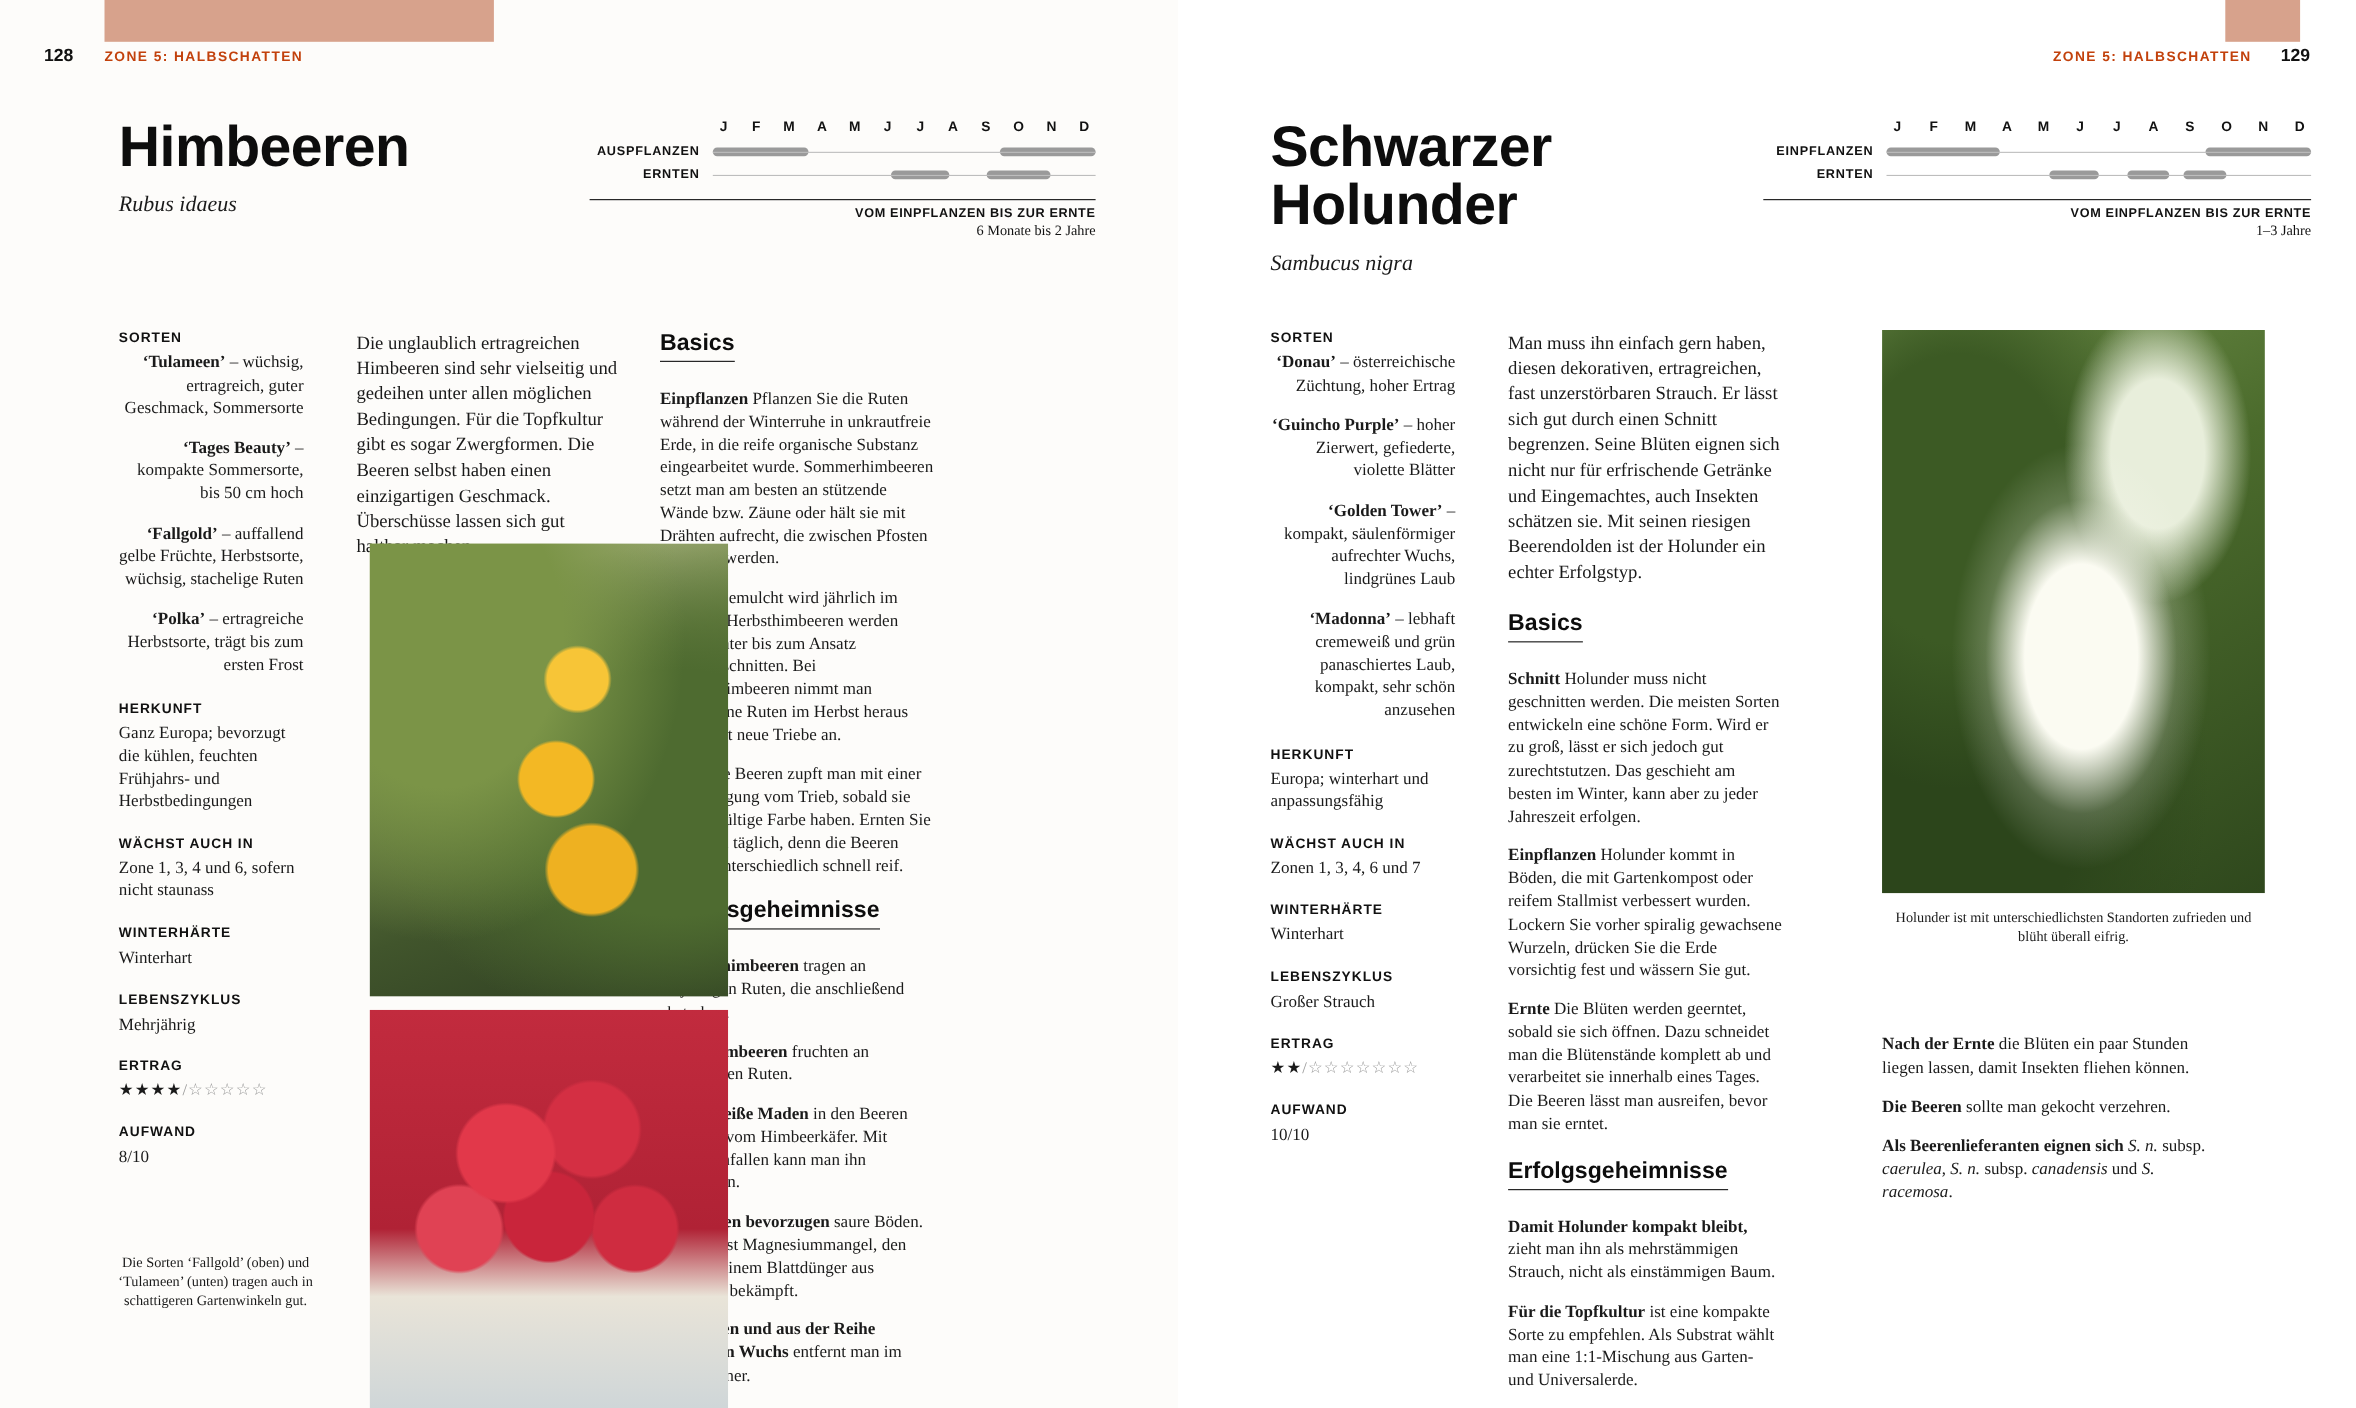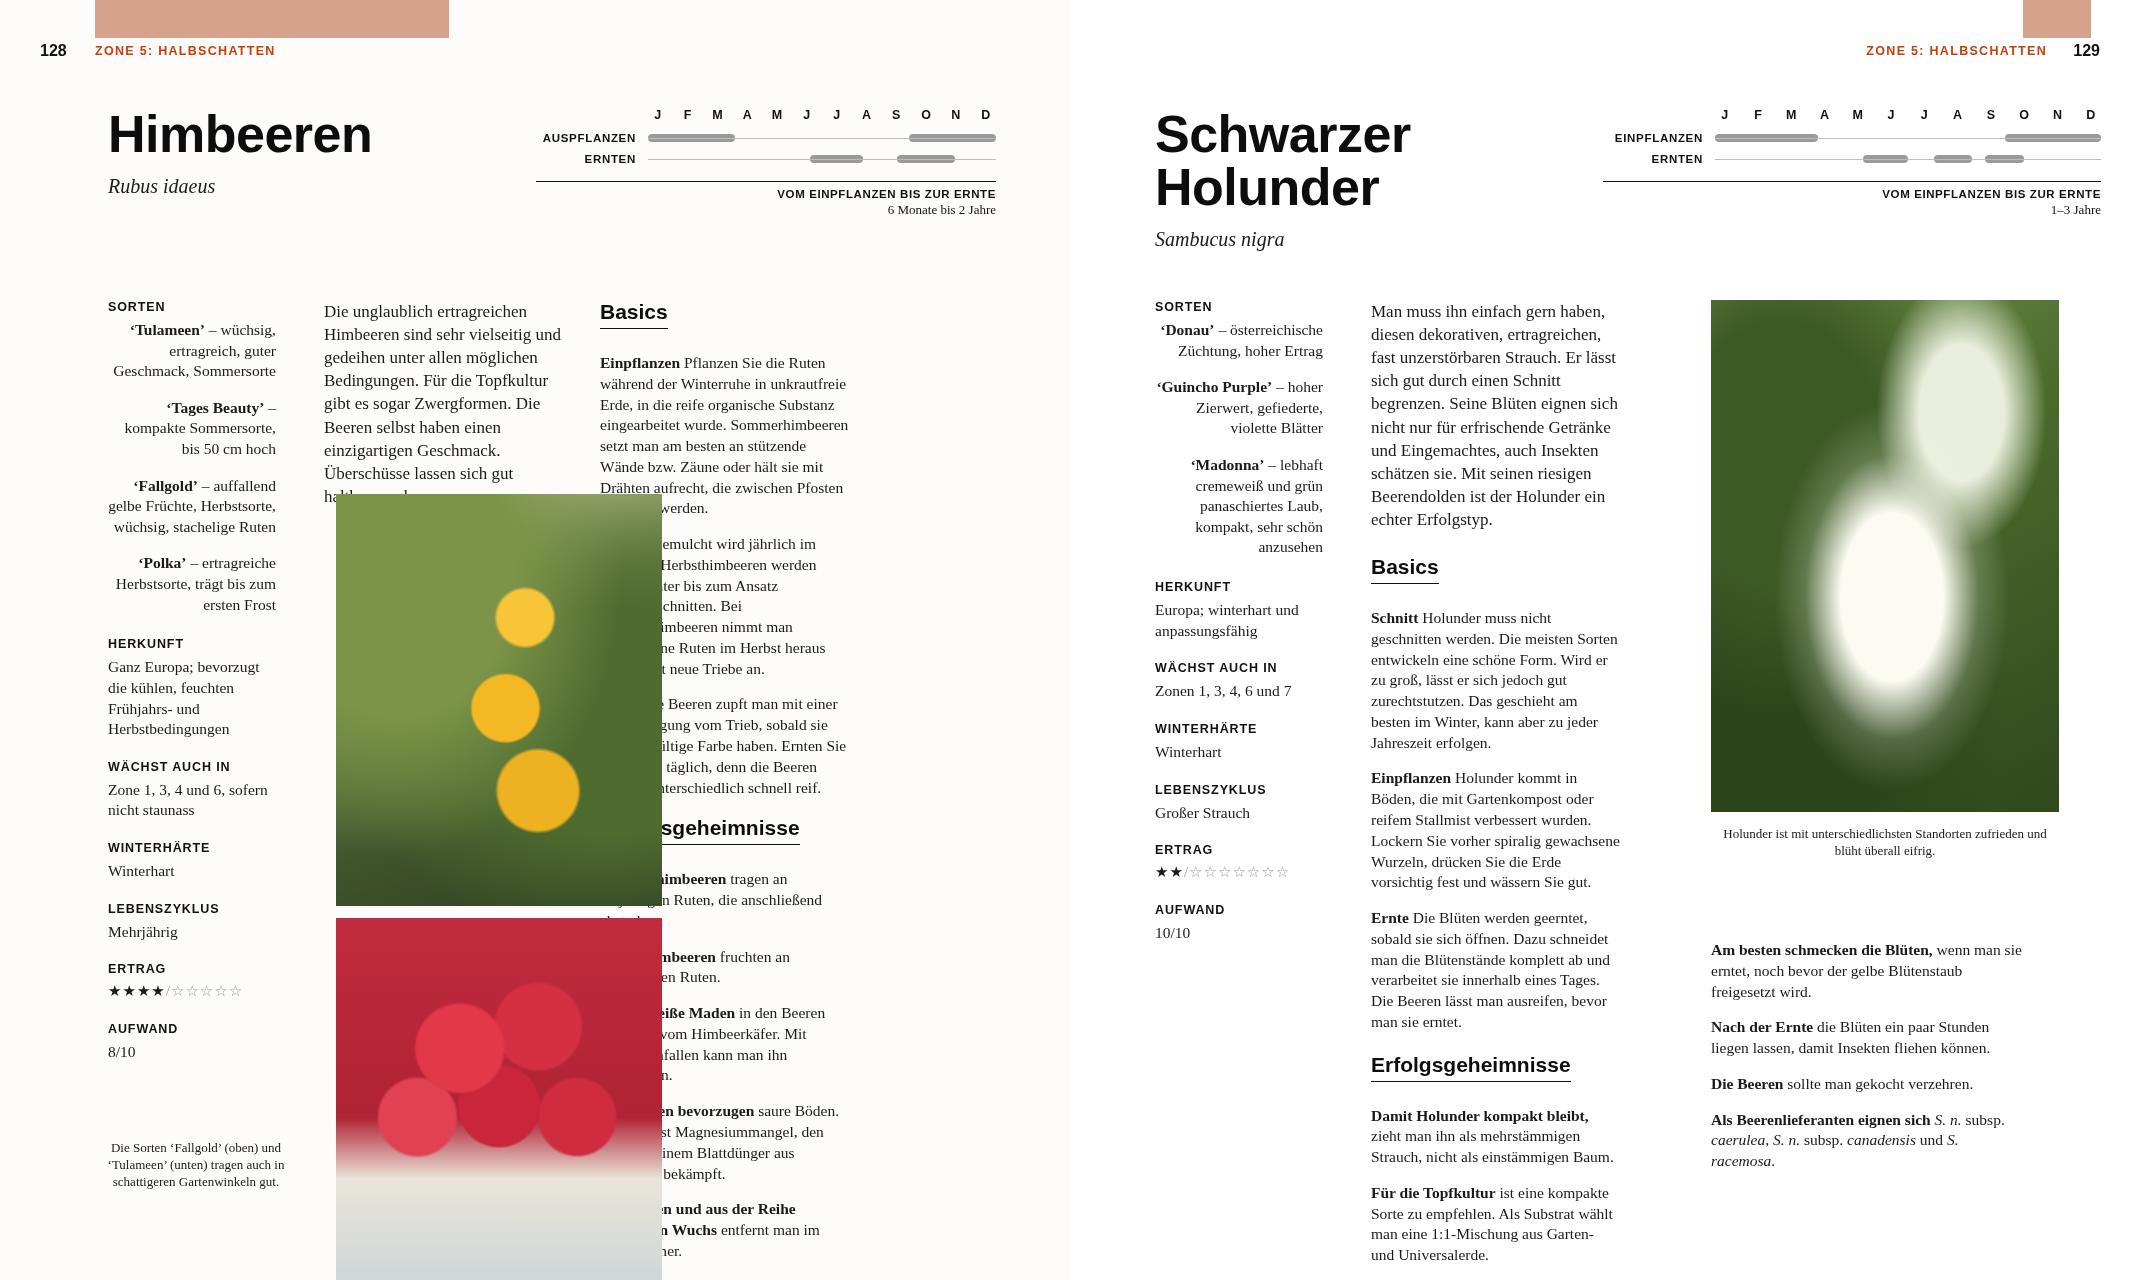--- a/index.html
+++ b/index.html
@@ -394,20 +394,21 @@
         <span>VOM EINPFLANZEN BIS ZUR ERNTE</span>
         <span class="dur">1–3 Jahre</span>
       </div>
     </div>
 
     <div class="cols">
       <div class="col" style="left:0; width:168px;" id="specs-right">
           <div class="spec-h">SORTEN</div>
           <p class="cv-item"><b>‘Donau’</b> – österreichische Züchtung, hoher Ertrag</p>
           <p class="cv-item"><b>‘Guincho Purple’</b> – hoher Zierwert, gefiederte, violette Blätter</p>
+          <p class="cv-item"><b>‘Golden Tower’</b> – kompakt, säulenförmiger aufrechter Wuchs, lindgrünes Laub</p>
           <p class="cv-item" style="margin-bottom: 22px;"><b>‘Madonna’</b> – lebhaft cremeweiß und grün panaschiertes Laub, kompakt, sehr schön anzusehen</p>
           <div class="spec-h">HERKUNFT</div>
           <p class="spec-b">Europa; winterhart und anpassungsfähig</p>
           <div class="spec-h">WÄCHST AUCH IN</div>
           <p class="spec-b">Zonen 1, 3, 4, 6 und 7</p>
           <div class="spec-h">WINTERHÄRTE</div>
           <p class="spec-b">Winterhart</p>
           <div class="spec-h">LEBENSZYKLUS</div>
           <p class="spec-b">Großer Strauch</p>
           <div class="spec-h">ERTRAG</div>
@@ -434,19 +435,18 @@
           </div>
       </div>
     </div>
 
     <div class="photo" style="left:640px; top:300px; width:348px; height:512px;">
       <div class="ph-elder"></div>
     </div>
     <div class="caption" style="left:640px; top:826px; width:348px;">Holunder ist mit unterschiedlichsten Standorten zufrieden und blüht überall eifrig.</div>
 
     <div class="col" style="position:absolute; left:640px; top:940px; width:312px;" id="sidetips-right">
-        <p class="tip"><b>Am besten schmecken die Blüten,</b> wenn man sie erntet, noch bevor der gelbe Blütenstaub freigesetzt wird.</p>
         <p class="tip"><b>Nach der Ernte</b> die Blüten ein paar Stunden liegen lassen, damit Insekten fliehen können.</p>
         <p class="tip"><b>Die Beeren</b> sollte man gekocht verzehren.</p>
         <p class="tip"><b>Als Beerenlieferanten eignen sich</b> <i>S. n.</i> subsp. <i>caerulea</i>, <i>S. n.</i> subsp. <i>canadensis</i> und <i>S. racemosa</i>.</p>
       </div>
   </div>
 </div>
 
 </body></html>

